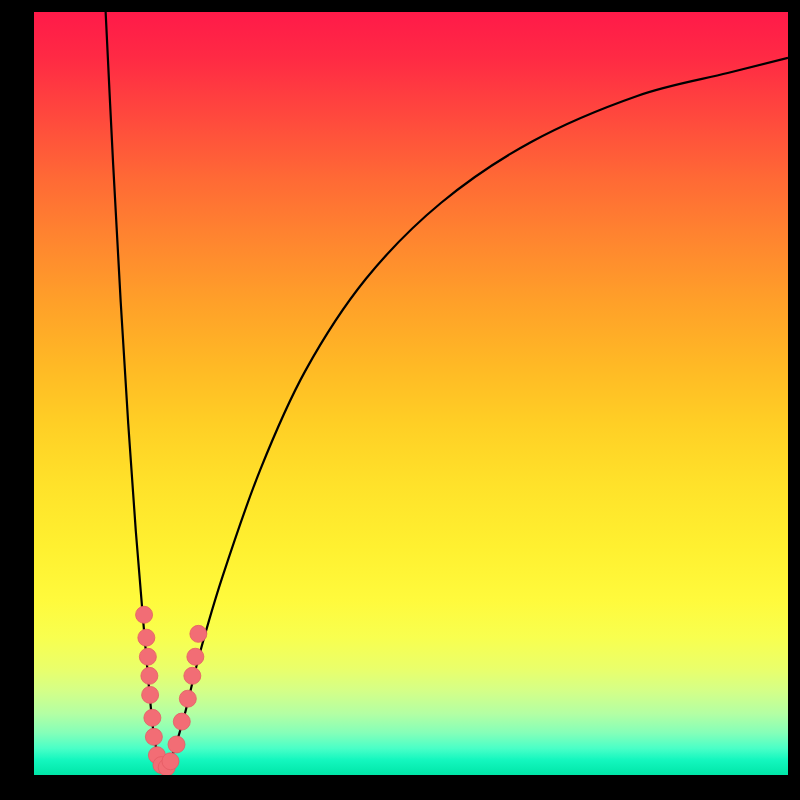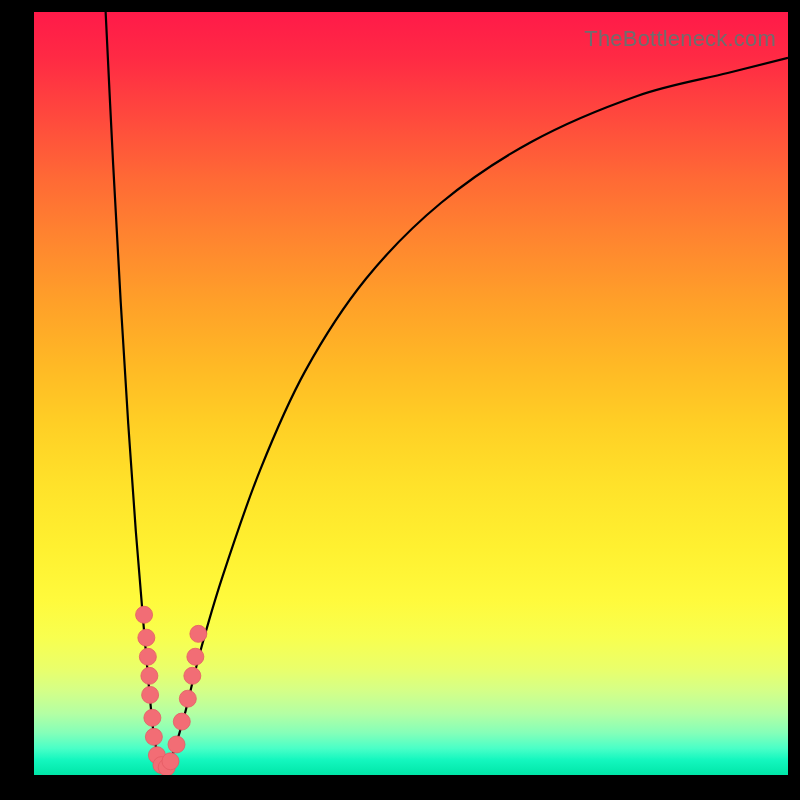--- a/index.html
+++ b/index.html
@@ -69,21 +69,20 @@
     fill: #f26d75;
     stroke: #e45a63;
     stroke-width: 0.8;
   }
 </style>
 </head>
 <body>
 
 <div class="frame">
   <div class="plot">
-    <div class="watermark">TheBottleneck.com</div>
     <svg class="curves" viewBox="0 0 754 763" preserveAspectRatio="none">
       <path id="left-curve" class="curve" d="M 71.63,0 C 72.88666666666666,25.433333333333337 76.65666666666667,104.2766666666667 79.17,152.60000000000002 C 81.68333333333334,200.92333333333335 84.19666666666667,246.70333333333335 86.71000000000001,289.94 C 89.22333333333334,333.1766666666667 91.73666666666666,373.87 94.25,412.02 C 96.76333333333334,450.16999999999996 99.27666666666667,485.7766666666667 101.79,518.84 C 104.30333333333334,551.9033333333334 107.19366666666667,584.9666666666667 109.33,610.4 C 111.46633333333332,635.8333333333333 112.97433333333333,653.6366666666668 114.608,671.44 C 116.24166666666667,689.2433333333333 117.62400000000001,705.1391666666667 119.132,717.22 C 120.64,729.3008333333333 122.14799999999998,736.9308333333333 123.65599999999998,743.925 C 125.16399999999997,750.9191666666666 127.426,756.6416666666667 128.18,759.185"></path>
       <path id="right-curve" class="curve" d="M 131.95,759.185 C 133.20666666666665,756.0058333333333 136.34833333333333,749.6475 139.49,740.11 C 142.6316666666667,730.5725 146.40166666666667,718.4916666666667 150.8,701.96 C 155.19833333333335,685.4283333333334 159.59666666666666,663.81 165.88,640.92 C 172.16333333333333,618.03 178.44666666666666,595.14 188.5,564.62 C 198.55333333333334,534.1 212.37666666666667,492.135 226.2,457.8 C 240.0233333333333,423.46500000000003 253.84666666666666,390.40166666666664 271.44,358.60999999999996 C 289.0333333333333,326.81833333333327 309.14,295.02666666666664 331.76,267.05 C 354.38,239.07333333333335 379.5133333333333,213.64 407.16,190.75 C 434.80666666666673,167.86 464.9666666666667,147.51333333333338 497.64000000000004,129.71000000000004 C 530.3133333333334,111.9066666666667 570.5266666666668,95.37499999999996 603.2,83.92999999999995 C 635.8733333333333,72.48499999999994 668.5466666666667,67.39833333333327 693.6800000000001,61.039999999999964 C 718.8133333333334,54.68166666666665 743.9466666666667,48.3233333333334 754,45.780000000000086"></path>
       <g id="dots">
           <circle cx="110.08399999999999" cy="602.77" r="8.5" class="dot"></circle>
           <circle cx="112.34599999999999" cy="625.66" r="8.5" class="dot"></circle>
           <circle cx="113.854" cy="644.735" r="8.5" class="dot"></circle>
           <circle cx="115.362" cy="663.81" r="8.5" class="dot"></circle>
           <circle cx="116.116" cy="682.885" r="8.5" class="dot"></circle>
           <circle cx="118.378" cy="705.775" r="8.5" class="dot"></circle>

